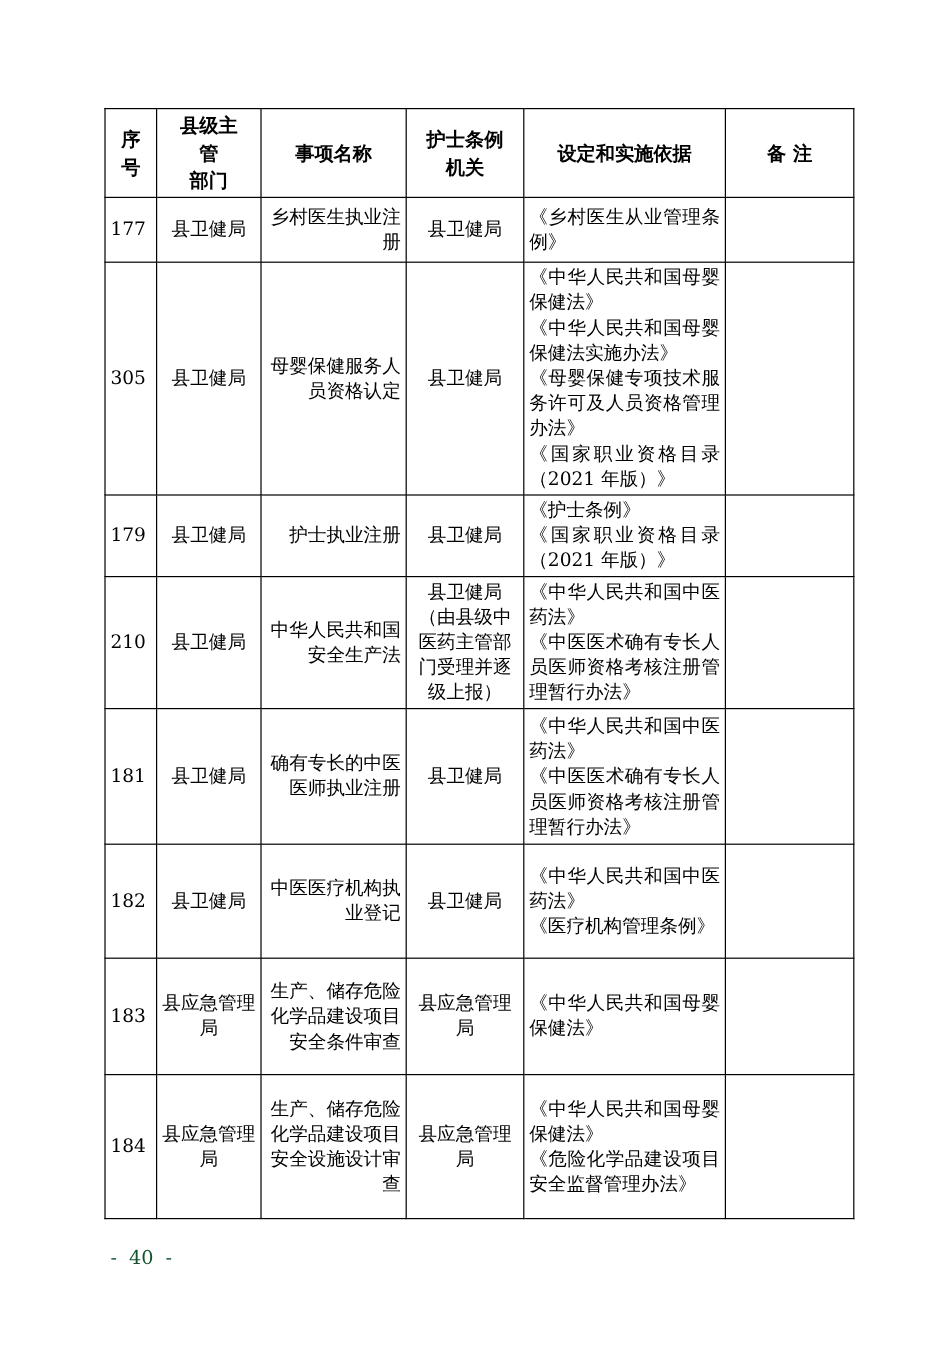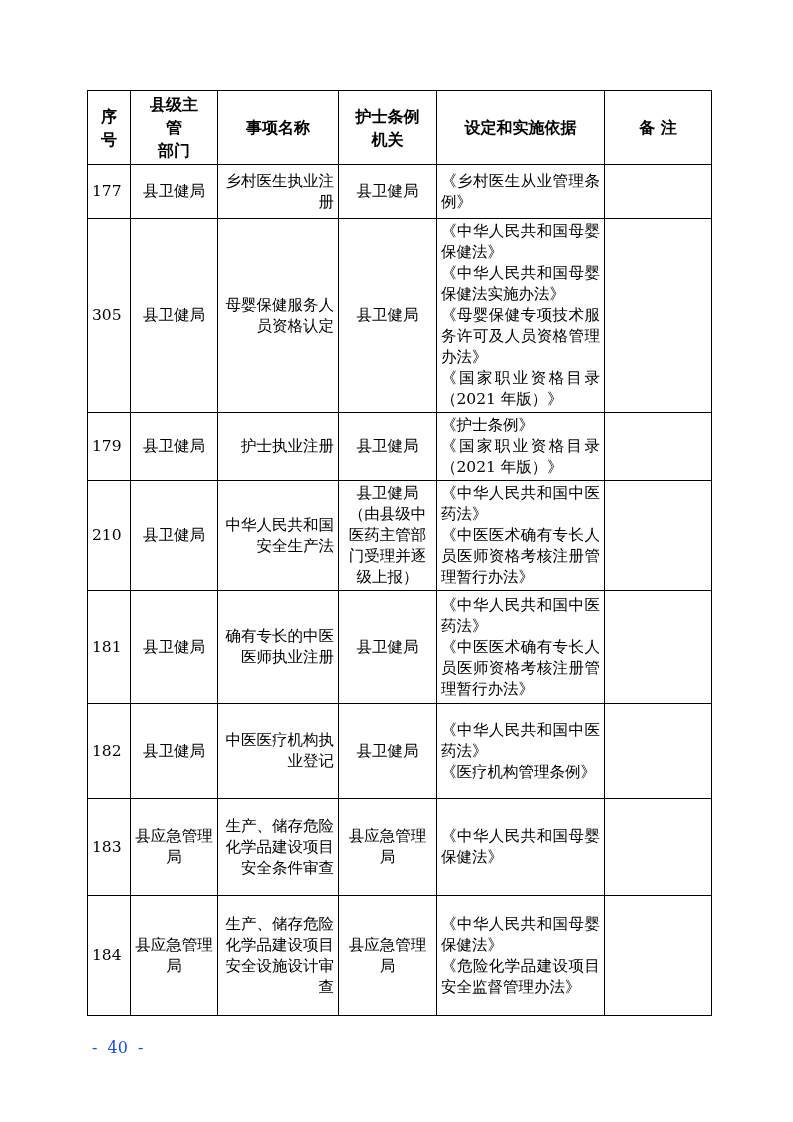--- a/index.html
+++ b/index.html
@@ -68,21 +68,21 @@
   tr.h-183  { height: 97px; }
   tr.h-184  { height: 120px; }
 
   .page-footer {
     position: absolute;
     left: 92px;
     top: 1038px;
     font-size: 16px;
     line-height: 20px;
     word-spacing: 5px;
-    color: #1d4ed8;
+    color: #14532d;
   }
 </style>
 </head>
 <body>
 
 <div class="page">
 
   <table class="doc-table">
     <colgroup>
       <col style="width:43px">

